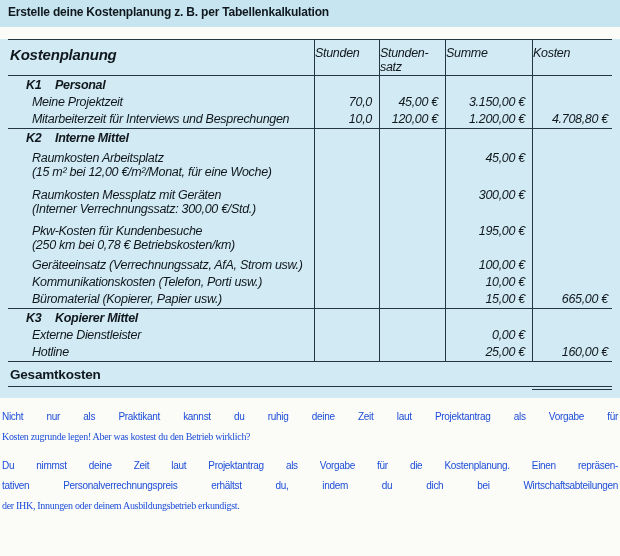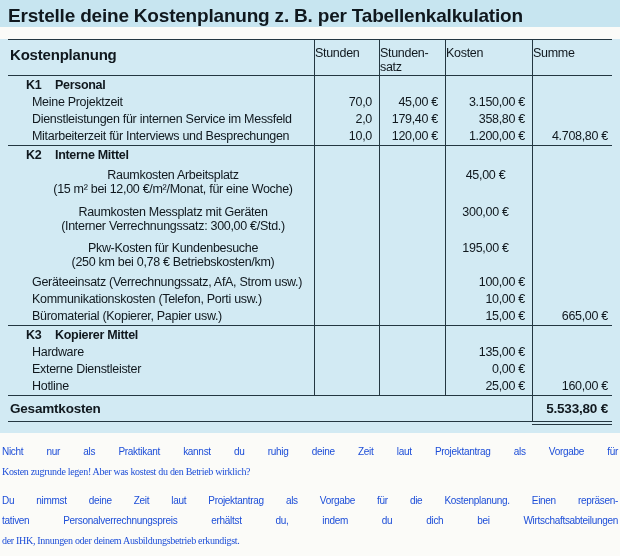--- a/index.html
+++ b/index.html
@@ -14,54 +14,54 @@
     height:556px;
     background:#fbfbf8;
     font-family:"Liberation Sans","DejaVu Sans",sans-serif;
     color:var(--txt);
     overflow:hidden;
   }
   .title-bar{
     height:27px;
     background:var(--titlebar);
     font-weight:bold;
-    font-size:19px;
+    font-size:12px;
     letter-spacing:-0.2px;
     padding:5px 0 0 8px;
   }
   .panel{
     margin-top:12px;
     background:var(--panel);
     padding-bottom:8px;
   }
   .ctable{
     margin:0 8px;
     width:604px;
     border-top:1.7px solid var(--line);
     font-size:12.5px;
     letter-spacing:-0.3px;
   }
-  .trow{display:grid;grid-template-columns:306px 65px 66px 87px 80px;}
+  .trow{display:grid;grid-template-columns:306px 65px 66px 87px 80px;font-style:italic;}
   .trow > div{padding-bottom:1px;}
   .c-v{border-left:1.4px solid var(--line);}
   .thead{border-bottom:1.7px solid var(--line);min-height:36px;}
   .th{padding-top:6px;text-align:left;white-space:pre-line;line-height:14px;}
   .ttl{
     text-align:left;font-weight:bold;font-size:15px;
     letter-spacing:-0.2px;padding:8px 0 0 2px;
   }
   .sec-head{font-weight:bold;}
   .sec-head .c-label{padding:2px 0 1px 2px;line-height:15px;}
   .sec-code{display:inline-block;width:45px;padding-left:16px;}
   .indent{padding-left:24px;}
   .lab{line-height:16px;white-space:nowrap;overflow:hidden;}
   .sub{line-height:13.5px;padding-bottom:3px;white-space:nowrap;overflow:hidden;}
   .c-num{text-align:right;padding-right:7px;line-height:16px;}
   .c-sum{padding-right:4px;}
-  .grp > div{padding-top:3px;text-align:center;}
+  .grp > div{padding-top:3px;}
   .section.sep{border-top:1.6px solid var(--line);}
   .total-row{
     display:grid;grid-template-columns:524px 80px;
     border-top:1.7px solid var(--line);
     border-bottom:1.7px solid var(--line);
     font-weight:bold;font-size:13.5px;letter-spacing:-0.2px;
   }
   .total-label{padding:5px 0 4px 2px;}
   .total-value{border-left:1.4px solid var(--line);text-align:right;padding:5px 4px 5px 0;}
   .dbl{margin:2px 0 0 524px;width:80px;border-top:1.6px solid var(--line);}
@@ -79,22 +79,22 @@
 
 <div class="title-bar">Erstelle deine Kostenplanung z. B. per Tabellenkalkulation</div>
 
 <div class="panel">
   <div class="ctable">
     <div class="trow thead">
       <div class="th ttl c-label">Kostenplanung</div>
       <div class="th c-v">Stunden</div>
       <div class="th c-v">Stunden-
 satz</div>
+      <div class="th c-v">Summe</div>
       <div class="th c-v">Kosten</div>
-      <div class="th c-v">Summe</div>
     </div>
 
     <div id="sections">
         <div class="section">
           <div class="trow sec-head">
             <div class="c-label"><span class="sec-code">K1</span><span>Personal</span></div>
             <div class="c-v"></div>
             <div class="c-v"></div>
             <div class="c-v"></div>
             <div class="c-v"></div>
@@ -103,29 +103,20 @@
             <div class="c-label indent">
               <div class="lab">Meine Projektzeit</div>
             </div>
             <div class="c-v c-num">70,0</div>
             <div class="c-v c-num">45,00 €</div>
             <div class="c-v c-num">3.150,00 €</div>
             <div class="c-v c-num c-sum"></div>
           </div>
           <div class="trow">
             <div class="c-label indent">
-              <div class="lab">Dienstleistungen für internen Service im Messfeld</div>
-            </div>
-            <div class="c-v c-num">2,0</div>
-            <div class="c-v c-num">179,40 €</div>
-            <div class="c-v c-num">358,80 €</div>
-            <div class="c-v c-num c-sum"></div>
-          </div>
-          <div class="trow">
-            <div class="c-label indent">
               <div class="lab">Mitarbeiterzeit für Interviews und Besprechungen</div>
             </div>
             <div class="c-v c-num">10,0</div>
             <div class="c-v c-num">120,00 €</div>
             <div class="c-v c-num">1.200,00 €</div>
             <div class="c-v c-num c-sum">4.708,80 €</div>
           </div>
         </div>
         <div class="section sep">
           <div class="trow sec-head">
@@ -196,29 +187,20 @@
         <div class="section sep">
           <div class="trow sec-head">
             <div class="c-label"><span class="sec-code">K3</span><span>Kopierer Mittel</span></div>
             <div class="c-v"></div>
             <div class="c-v"></div>
             <div class="c-v"></div>
             <div class="c-v"></div>
           </div>
           <div class="trow">
             <div class="c-label indent">
-              <div class="lab">Hardware</div>
-            </div>
-            <div class="c-v c-num"></div>
-            <div class="c-v c-num"></div>
-            <div class="c-v c-num">135,00 €</div>
-            <div class="c-v c-num c-sum"></div>
-          </div>
-          <div class="trow">
-            <div class="c-label indent">
               <div class="lab">Externe Dienstleister</div>
             </div>
             <div class="c-v c-num"></div>
             <div class="c-v c-num"></div>
             <div class="c-v c-num">0,00 €</div>
             <div class="c-v c-num c-sum"></div>
           </div>
           <div class="trow">
             <div class="c-label indent">
               <div class="lab">Hotline</div>
@@ -226,21 +208,20 @@
             <div class="c-v c-num"></div>
             <div class="c-v c-num"></div>
             <div class="c-v c-num">25,00 €</div>
             <div class="c-v c-num c-sum">160,00 €</div>
           </div>
         </div>
       </div>
 
     <div class="total-row">
       <div class="total-label">Gesamtkosten</div>
-      <div class="total-value">5.533,80 €</div>
     </div>
     <div class="dbl"></div>
   </div>
 </div>
 
 <div class="paras" id="paras">
     <div class="para">
       <div class="jline">Nicht nur als Praktikant kannst du ruhig deine Zeit laut Projektantrag als Vorgabe für</div>
       <div class="jline last">Kosten zugrunde legen! Aber was kostest du den Betrieb wirklich?</div>
     </div>

